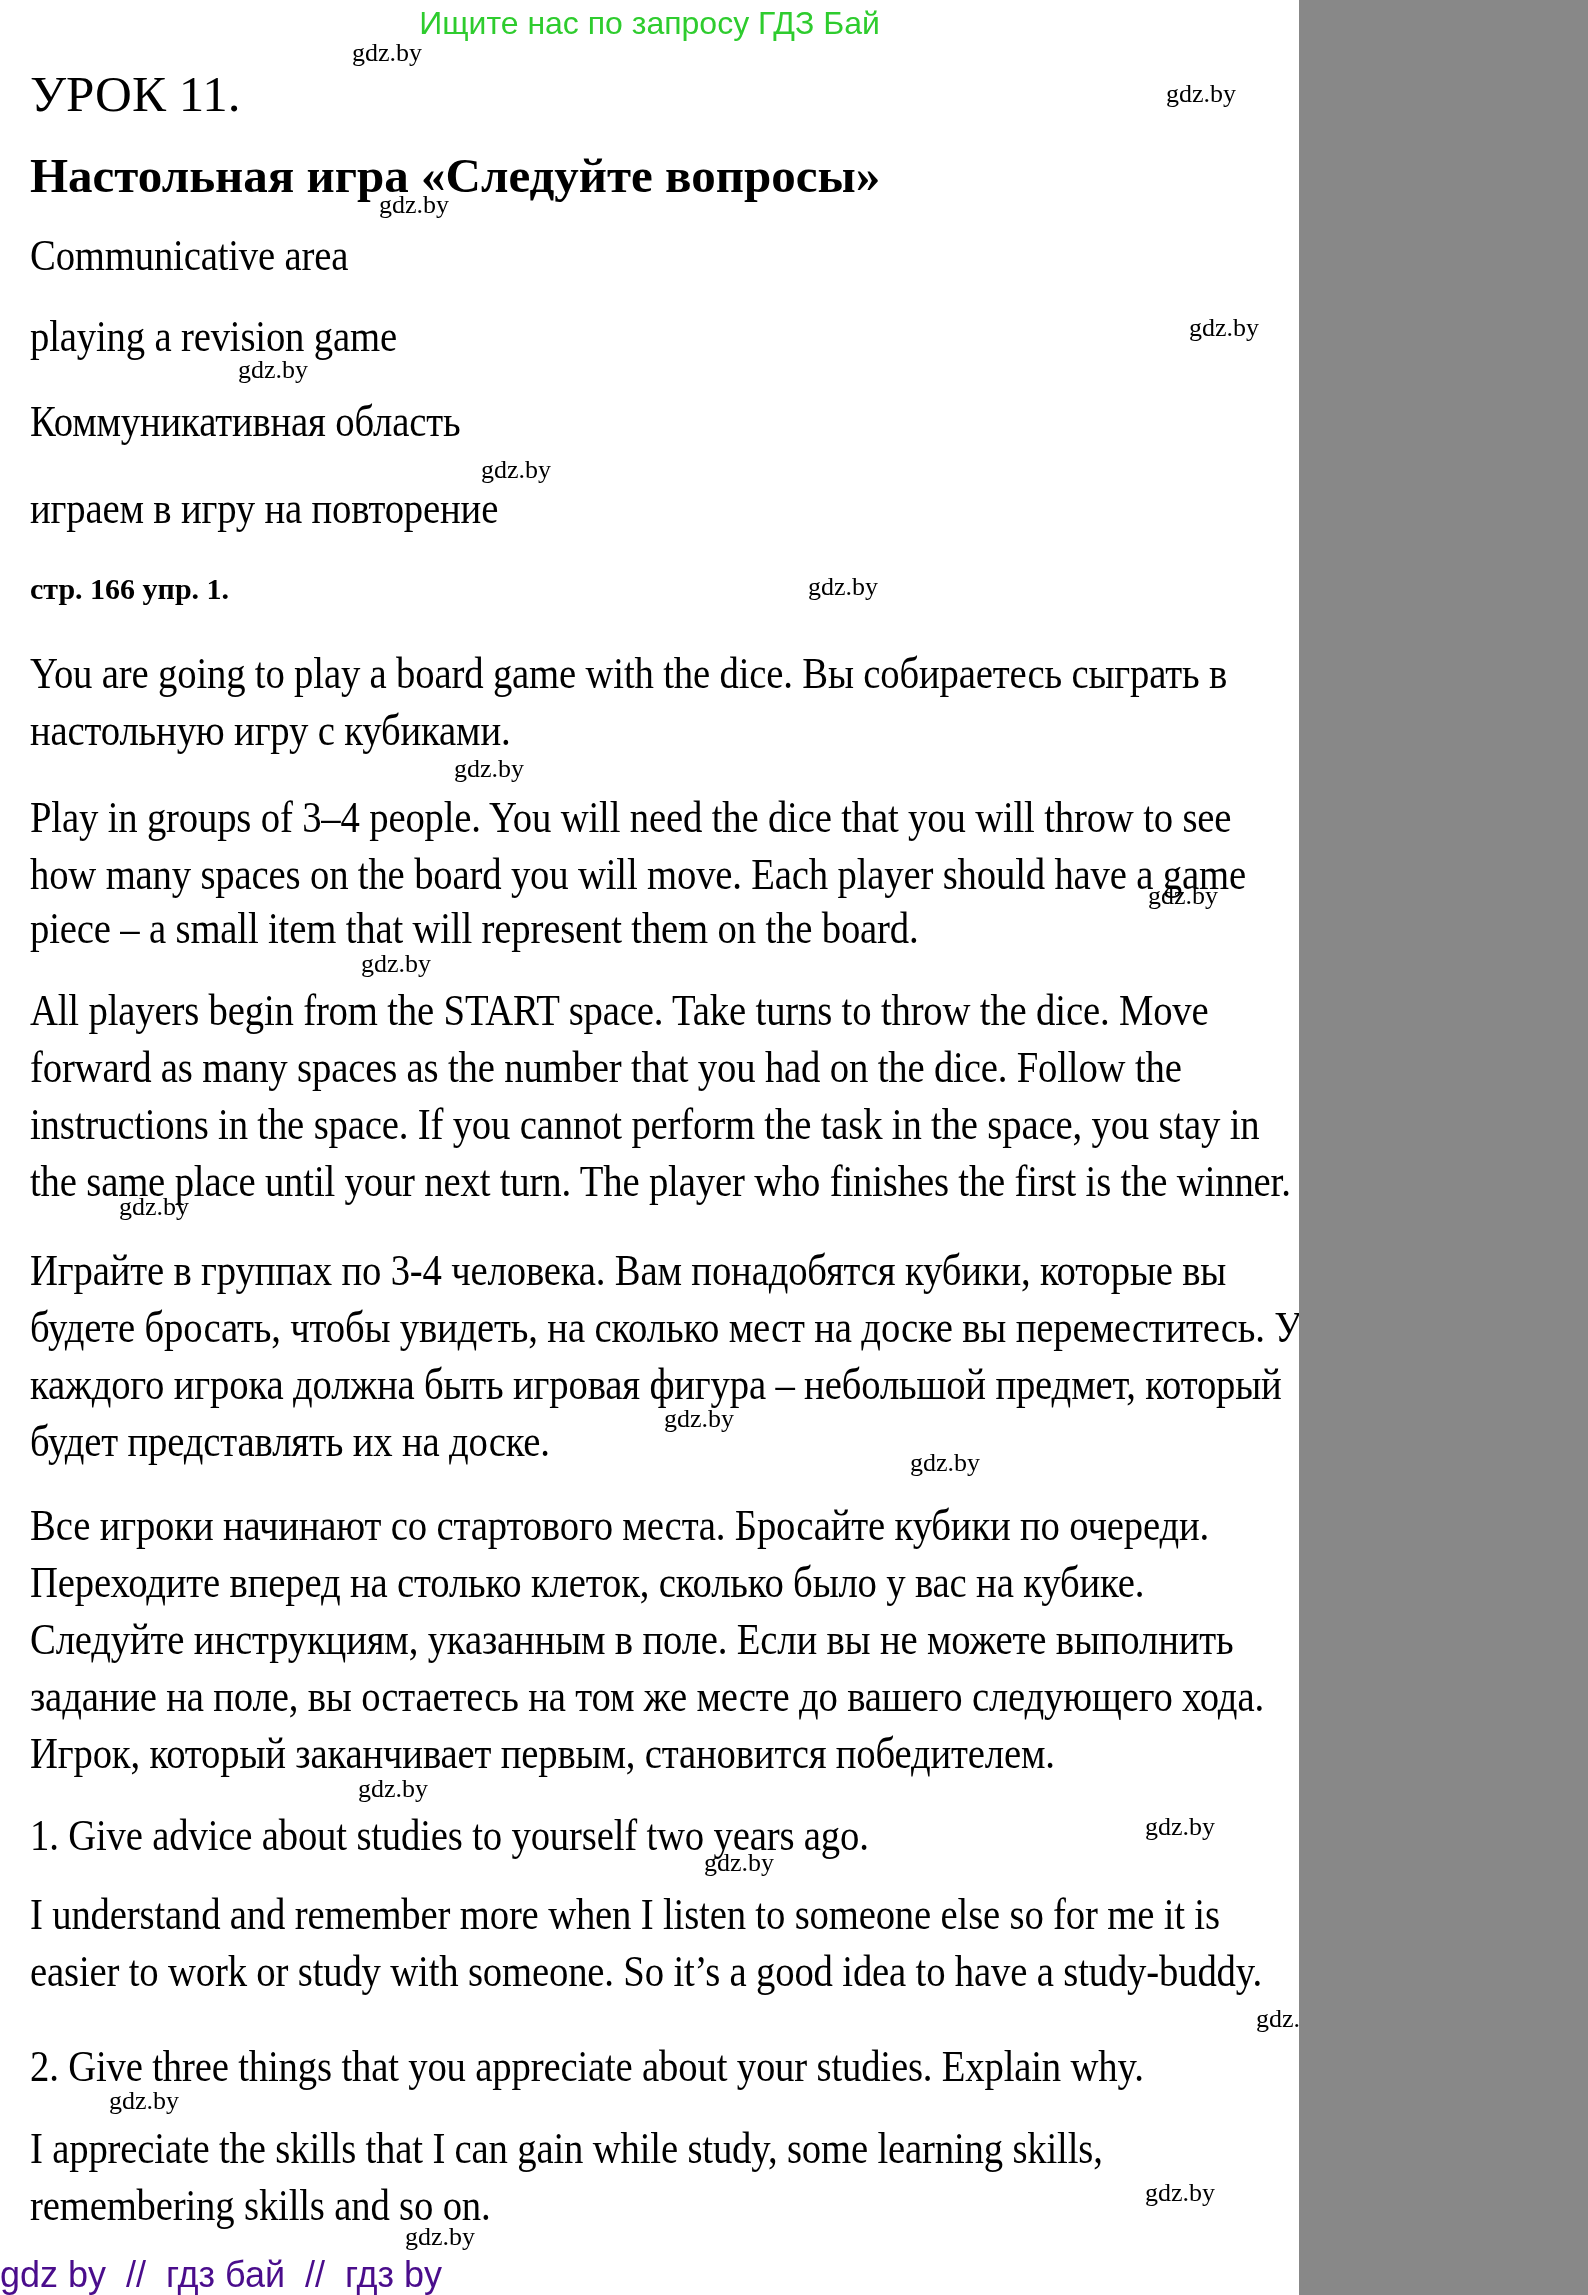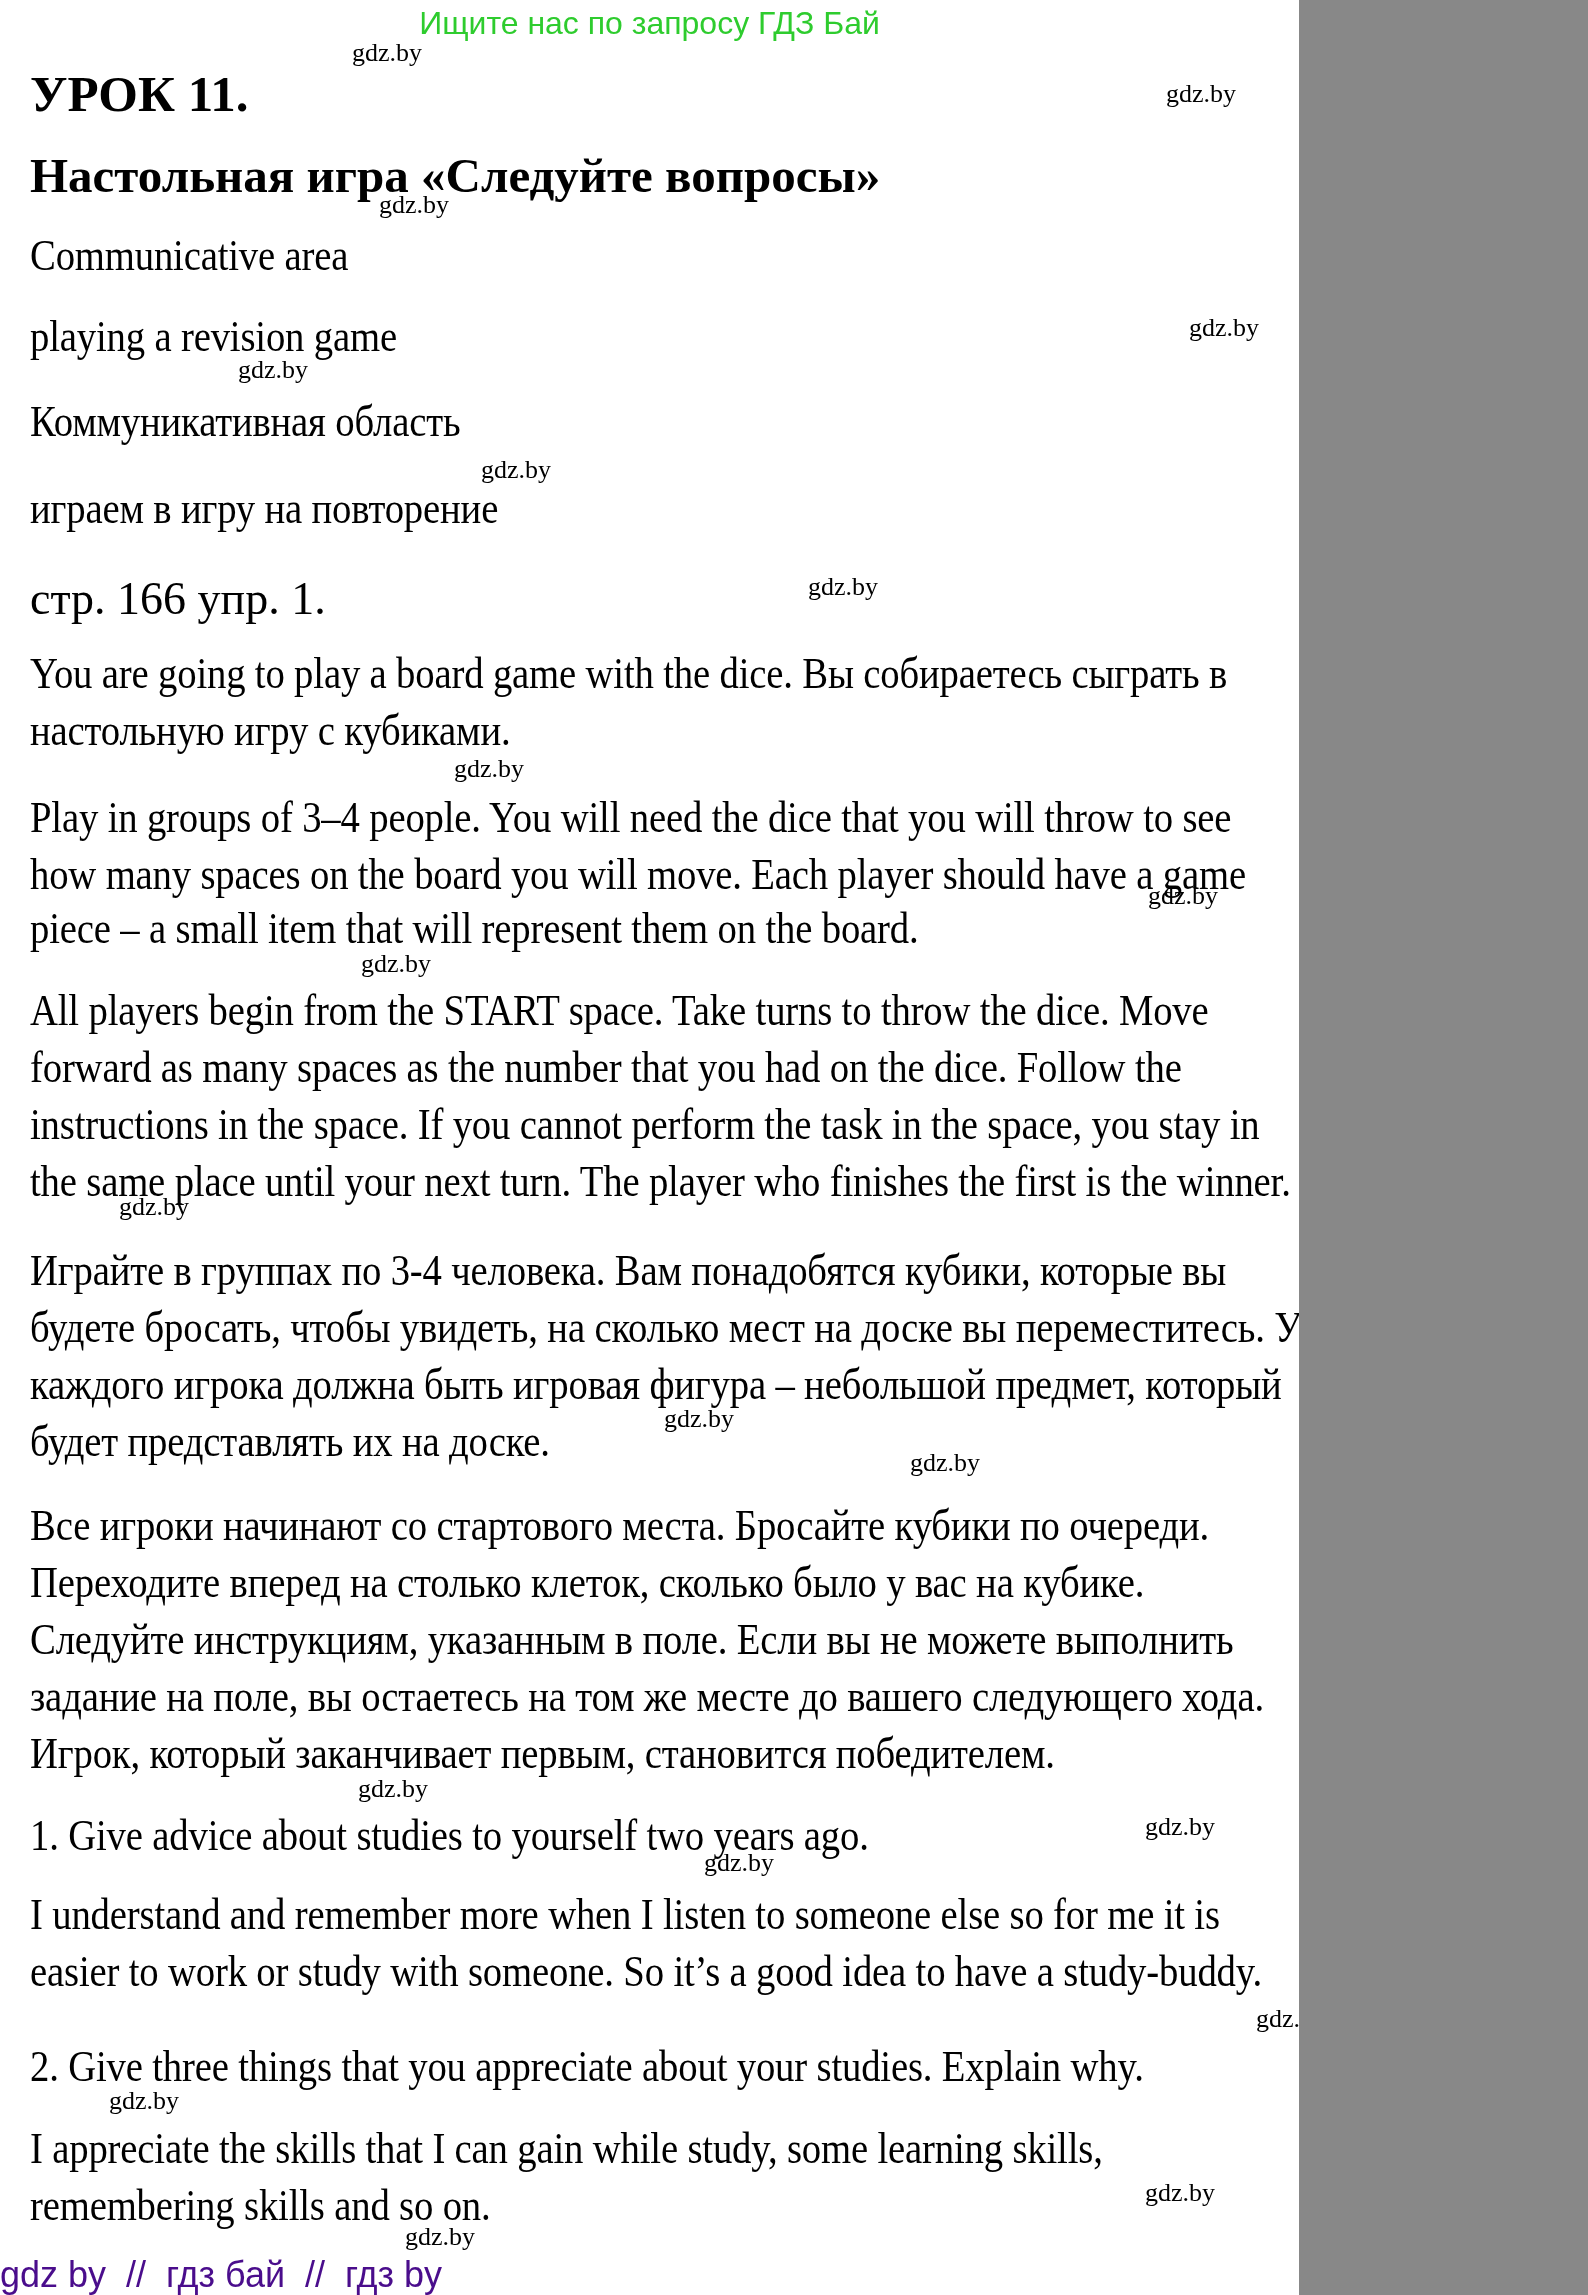--- a/index.html
+++ b/index.html
@@ -16,29 +16,29 @@
     font-family:"Liberation Sans", sans-serif;
     font-size:32px;
     color:#2ecc2e;
     white-space:pre;
   }
   .t{
     position:absolute;left:30px;
     color:#000;
     white-space:pre;
   }
-  .title{font-size:51px;font-weight:bold;}
+  .title{font-size:51px;font-weight:normal;}
   .game-title{font-size:49px;font-weight:bold;}
   .body, .sub{
     font-size:44px;
     letter-spacing:-0.2px;
     transform:scaleX(0.88);
     transform-origin:0 0;
   }
-  .exref{font-size:46px;font-weight:normal;}
+  .exref{font-size:30px;font-weight:bold;}
   .wm{
     position:absolute;
     font-family:Liberation Serif, serif;
     font-size:26px;
     color:#000000;
     white-space:pre;
   }
   .footer{
     position:absolute;top:2254px;left:0;right:0;
     text-align:left;

